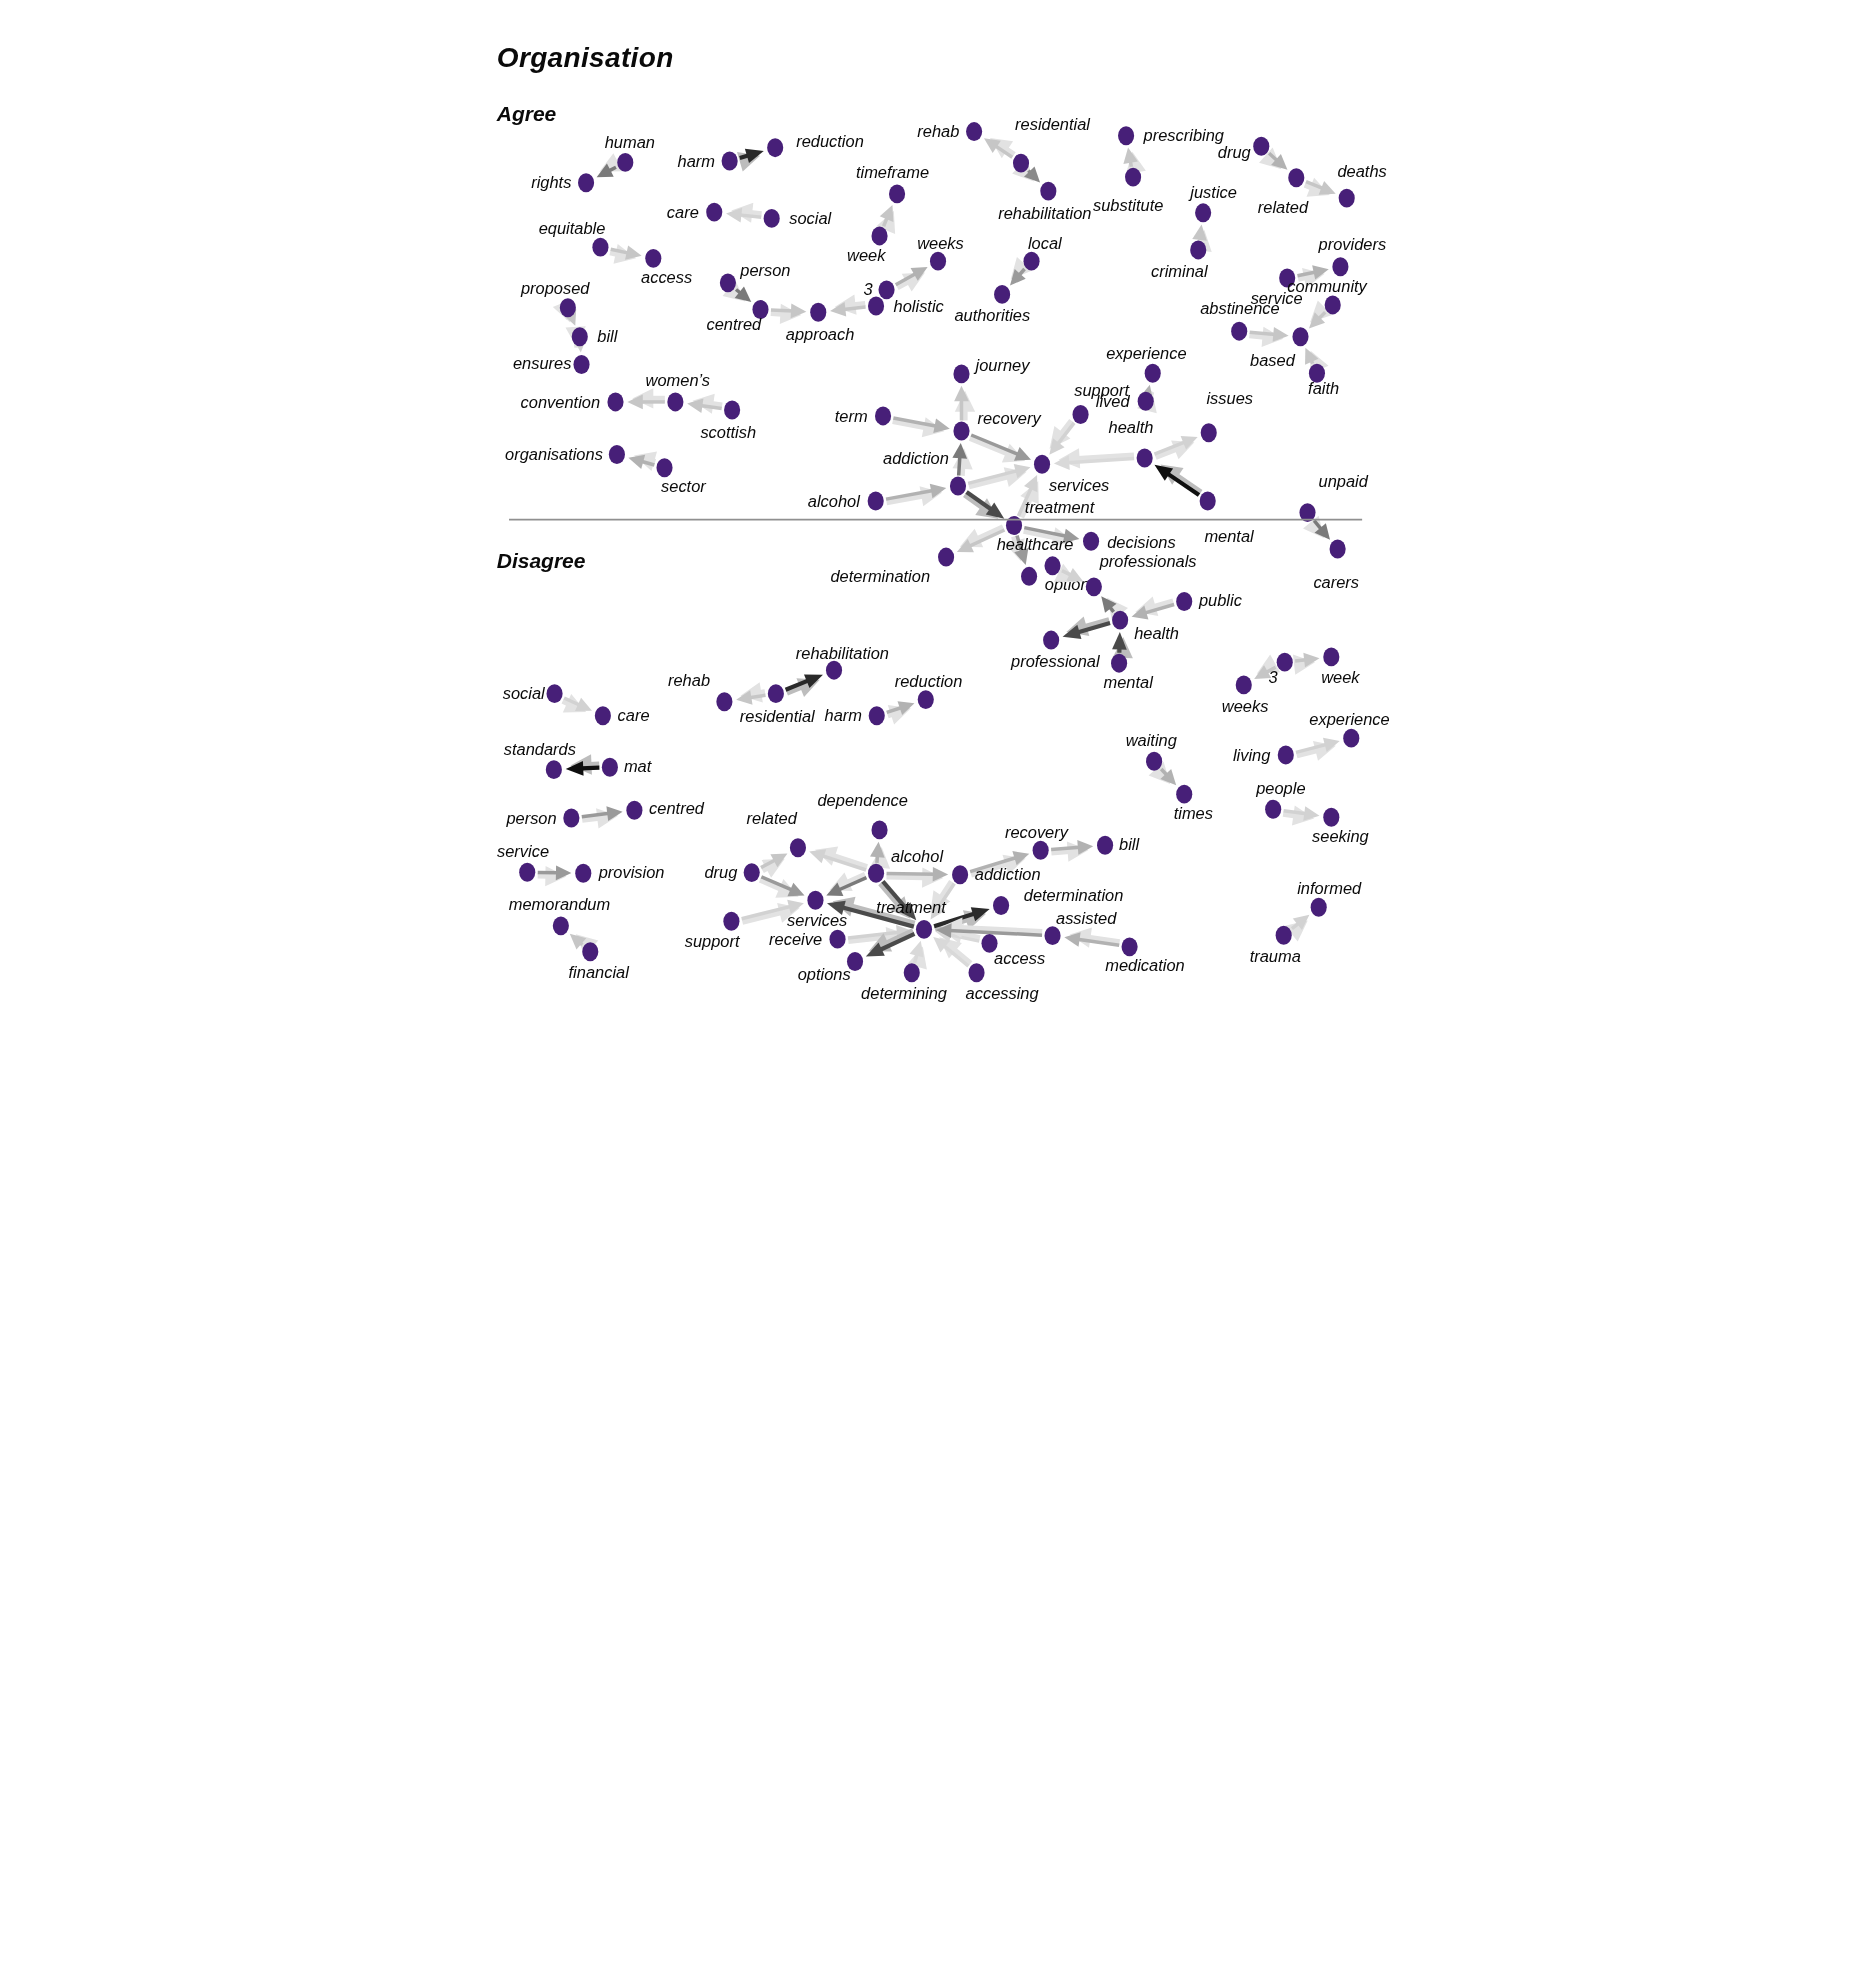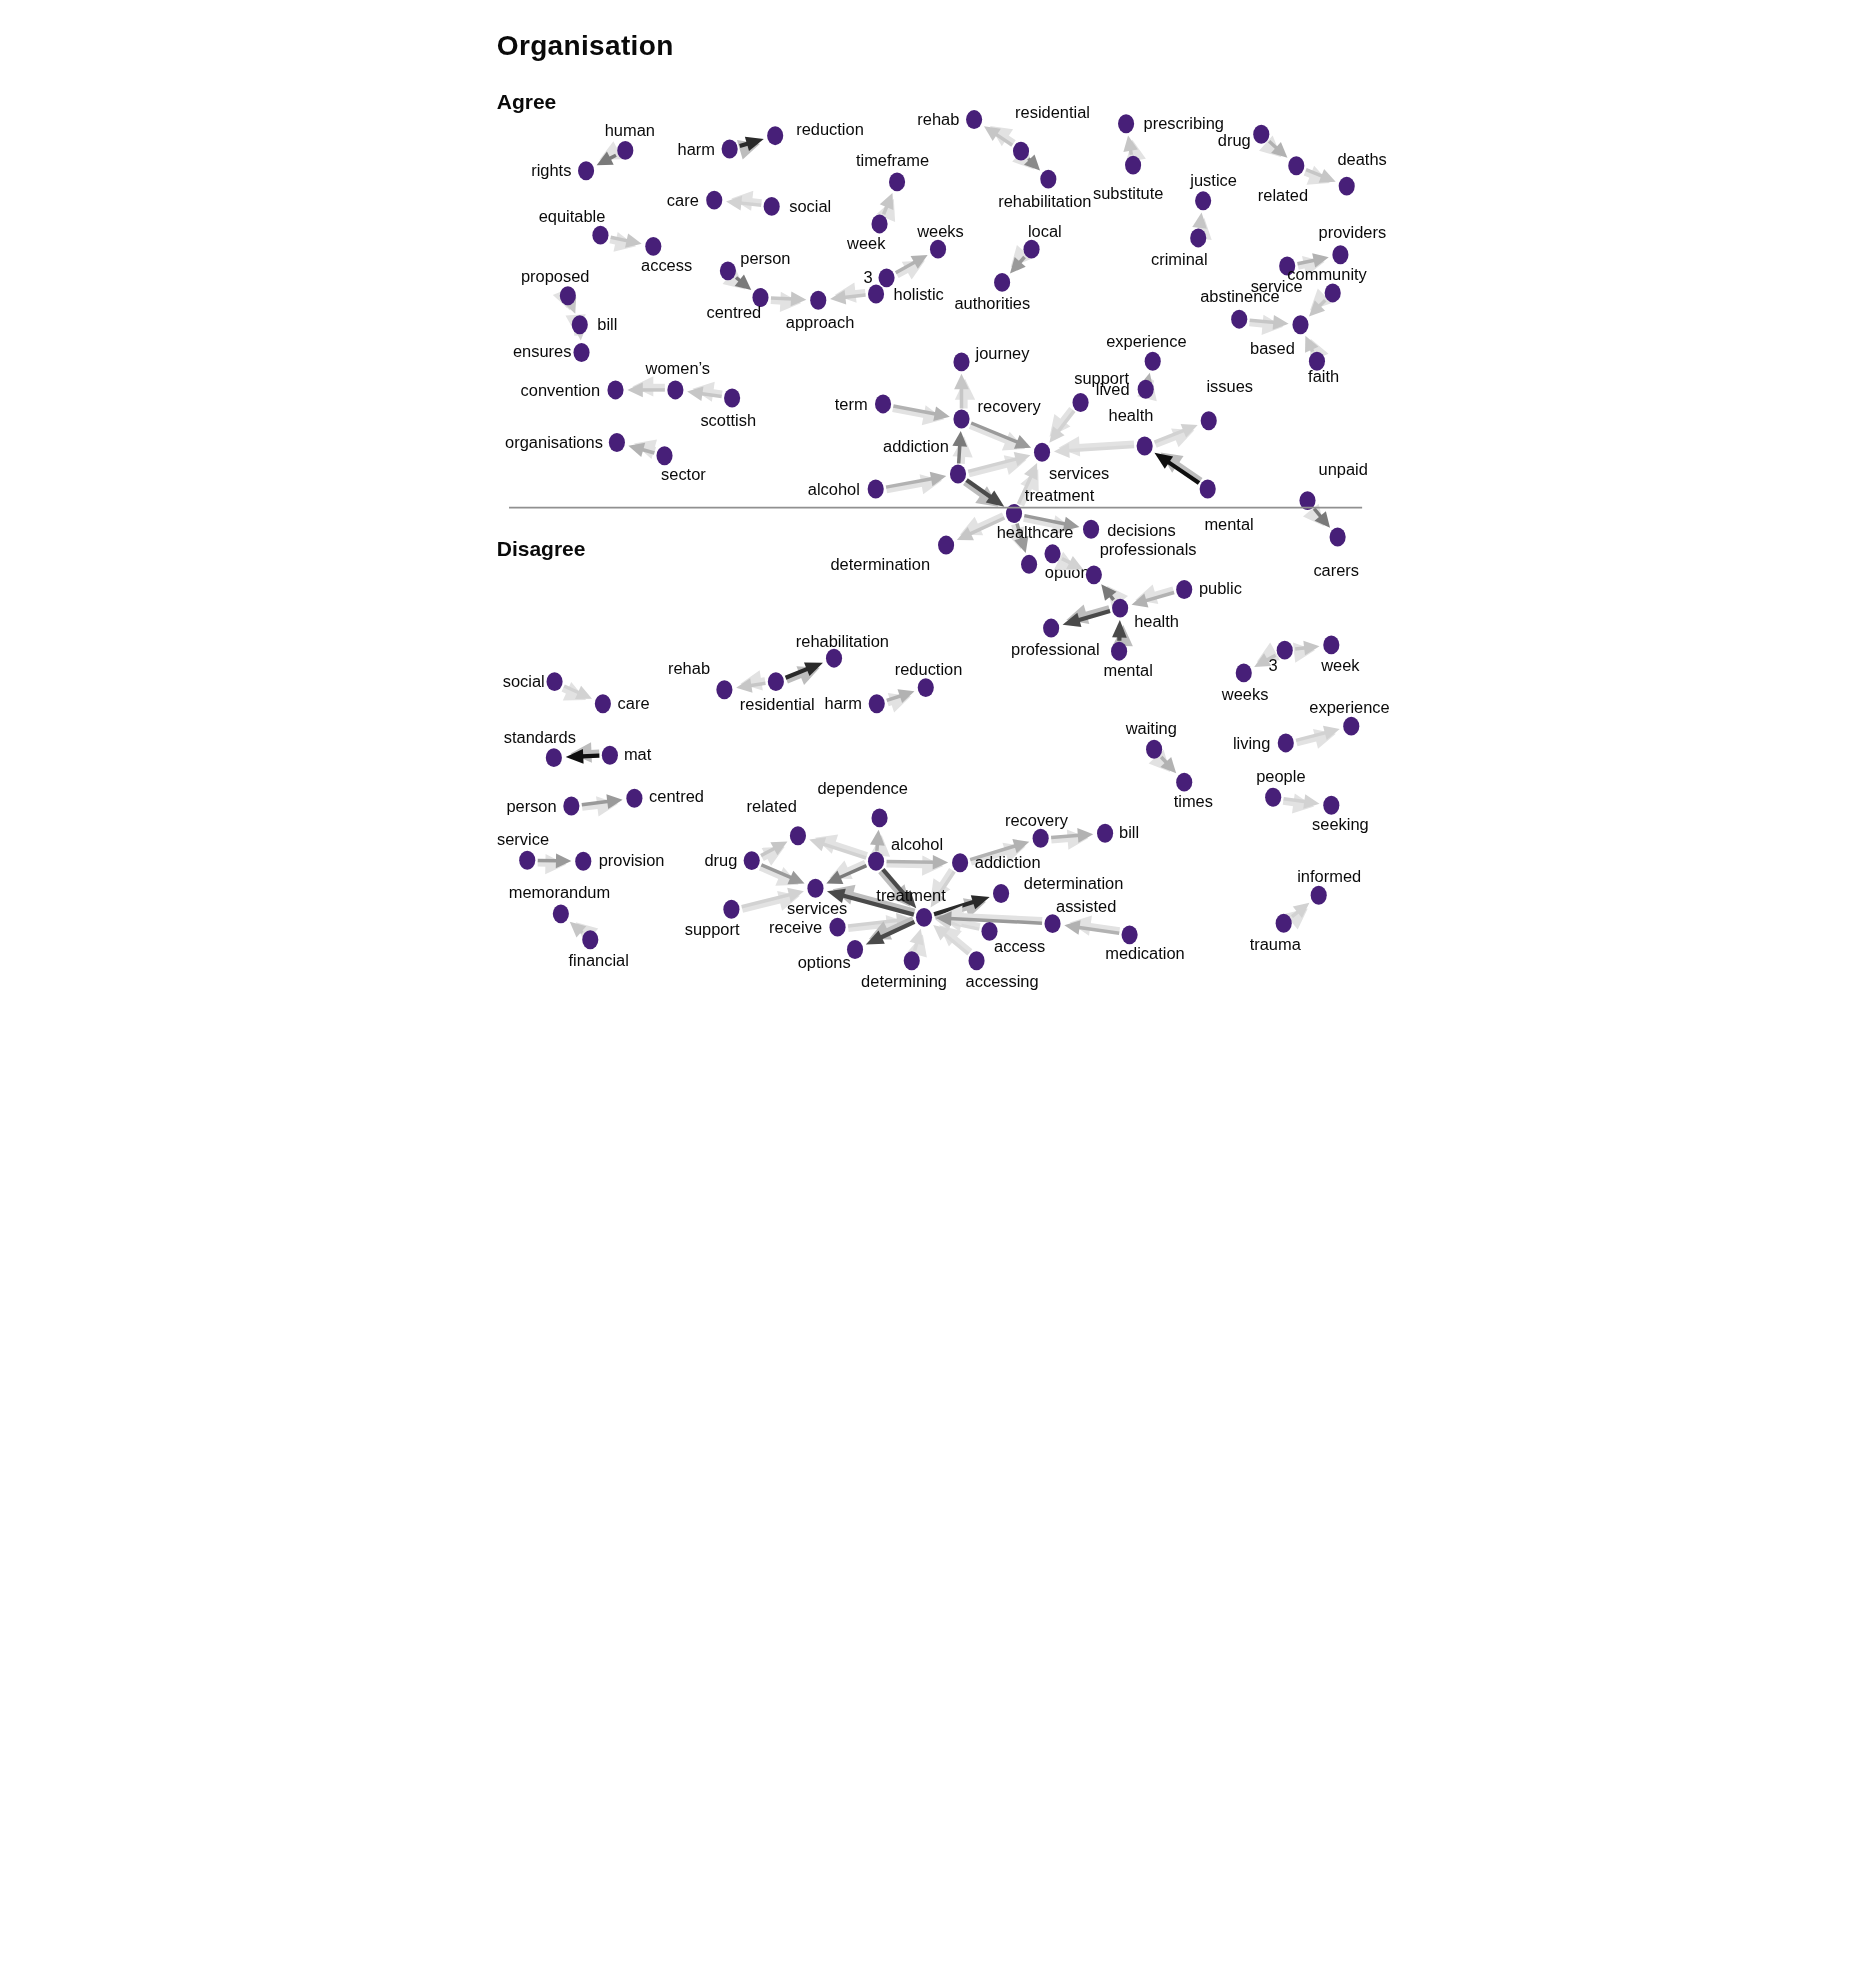--- a/index.html
+++ b/index.html
@@ -1,16 +1,16 @@
 <!DOCTYPE html>
 <html style="font-size:11.2px"><head>
 <meta charset="utf-8">
 <style>
   html,body{margin:0;padding:0;background:#ffffff;font-family:"Liberation Sans",sans-serif;}
-  .page{width:934px;margin:4px auto;background:#e5e5e5;}
+  .page{width:934px;margin:16px auto;background:#e5e5e5;font-style:italic;}
   svg{display:block;width:100%;height:auto;background:#ffffff;}
   .hd-main{font-family:"Liberation Sans",sans-serif;font-weight:800;font-size:80px;fill:#0a0a0a;letter-spacing:1px;}
   .hd-sub{font-family:"Liberation Sans",sans-serif;font-weight:800;font-size:60px;fill:#0a0a0a;}
   .node-label{font-family:"Liberation Sans",sans-serif;font-size:47px;fill:#0a0a0a;}
 </style>
 </head>
 <body>
 
 <div class="page">
   <svg viewBox="0 0 2667 2834" xmlns="http://www.w3.org/2000/svg">

